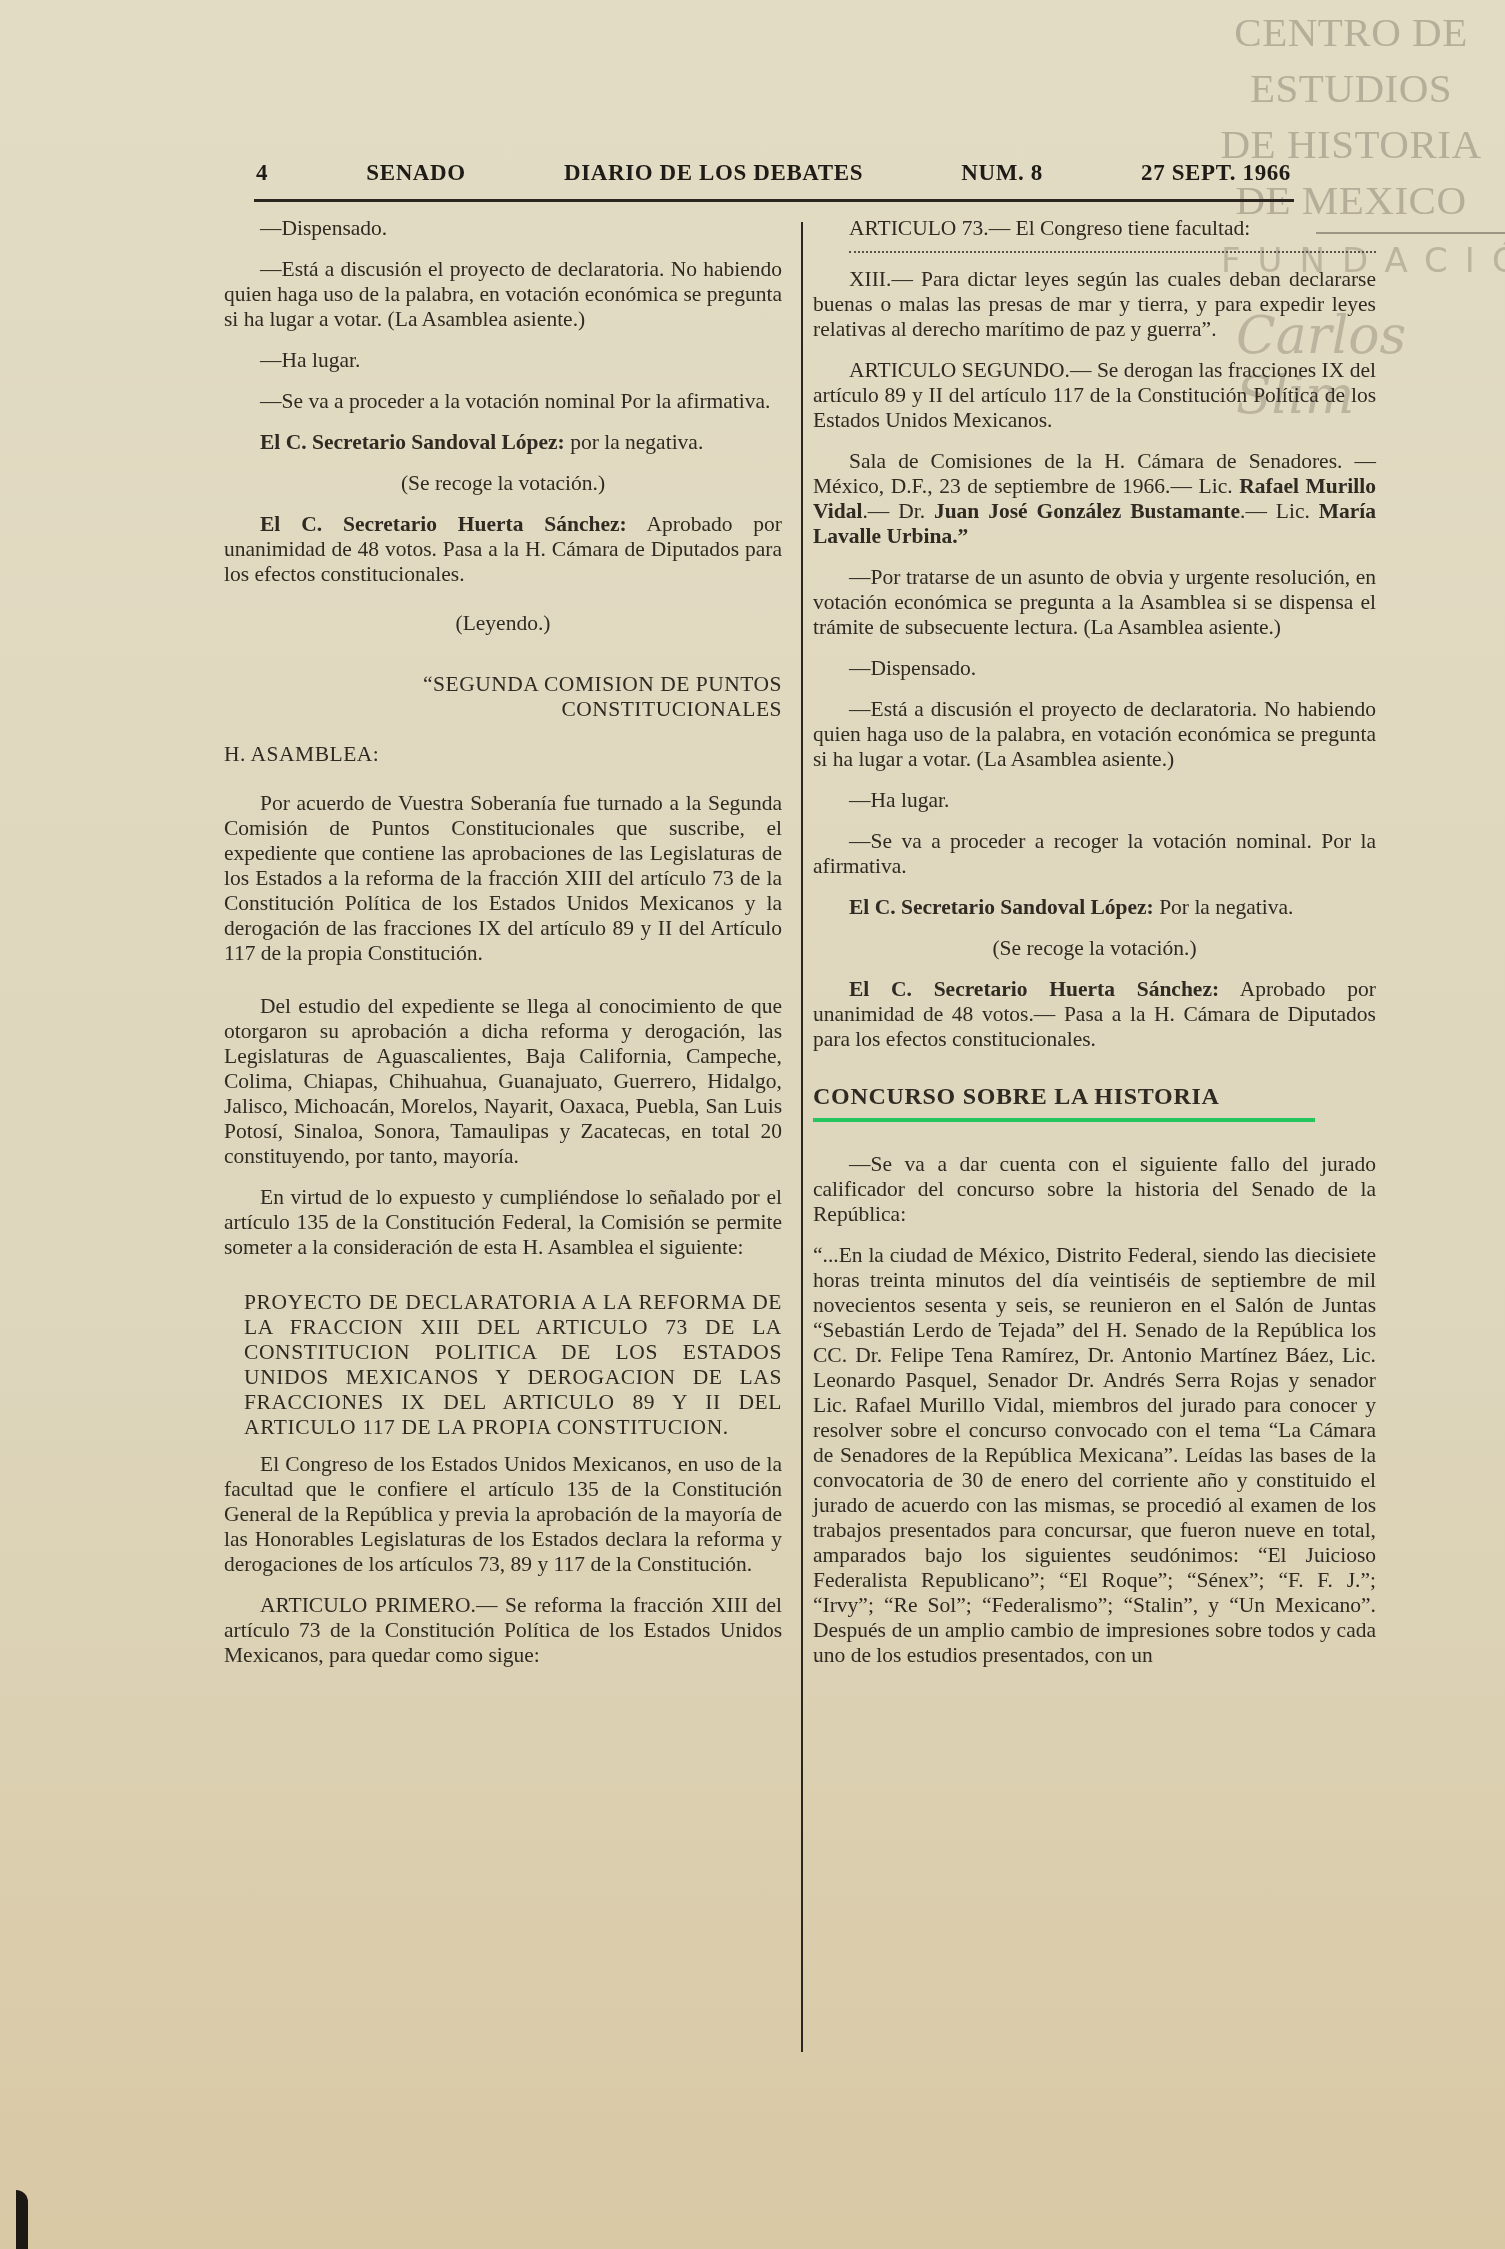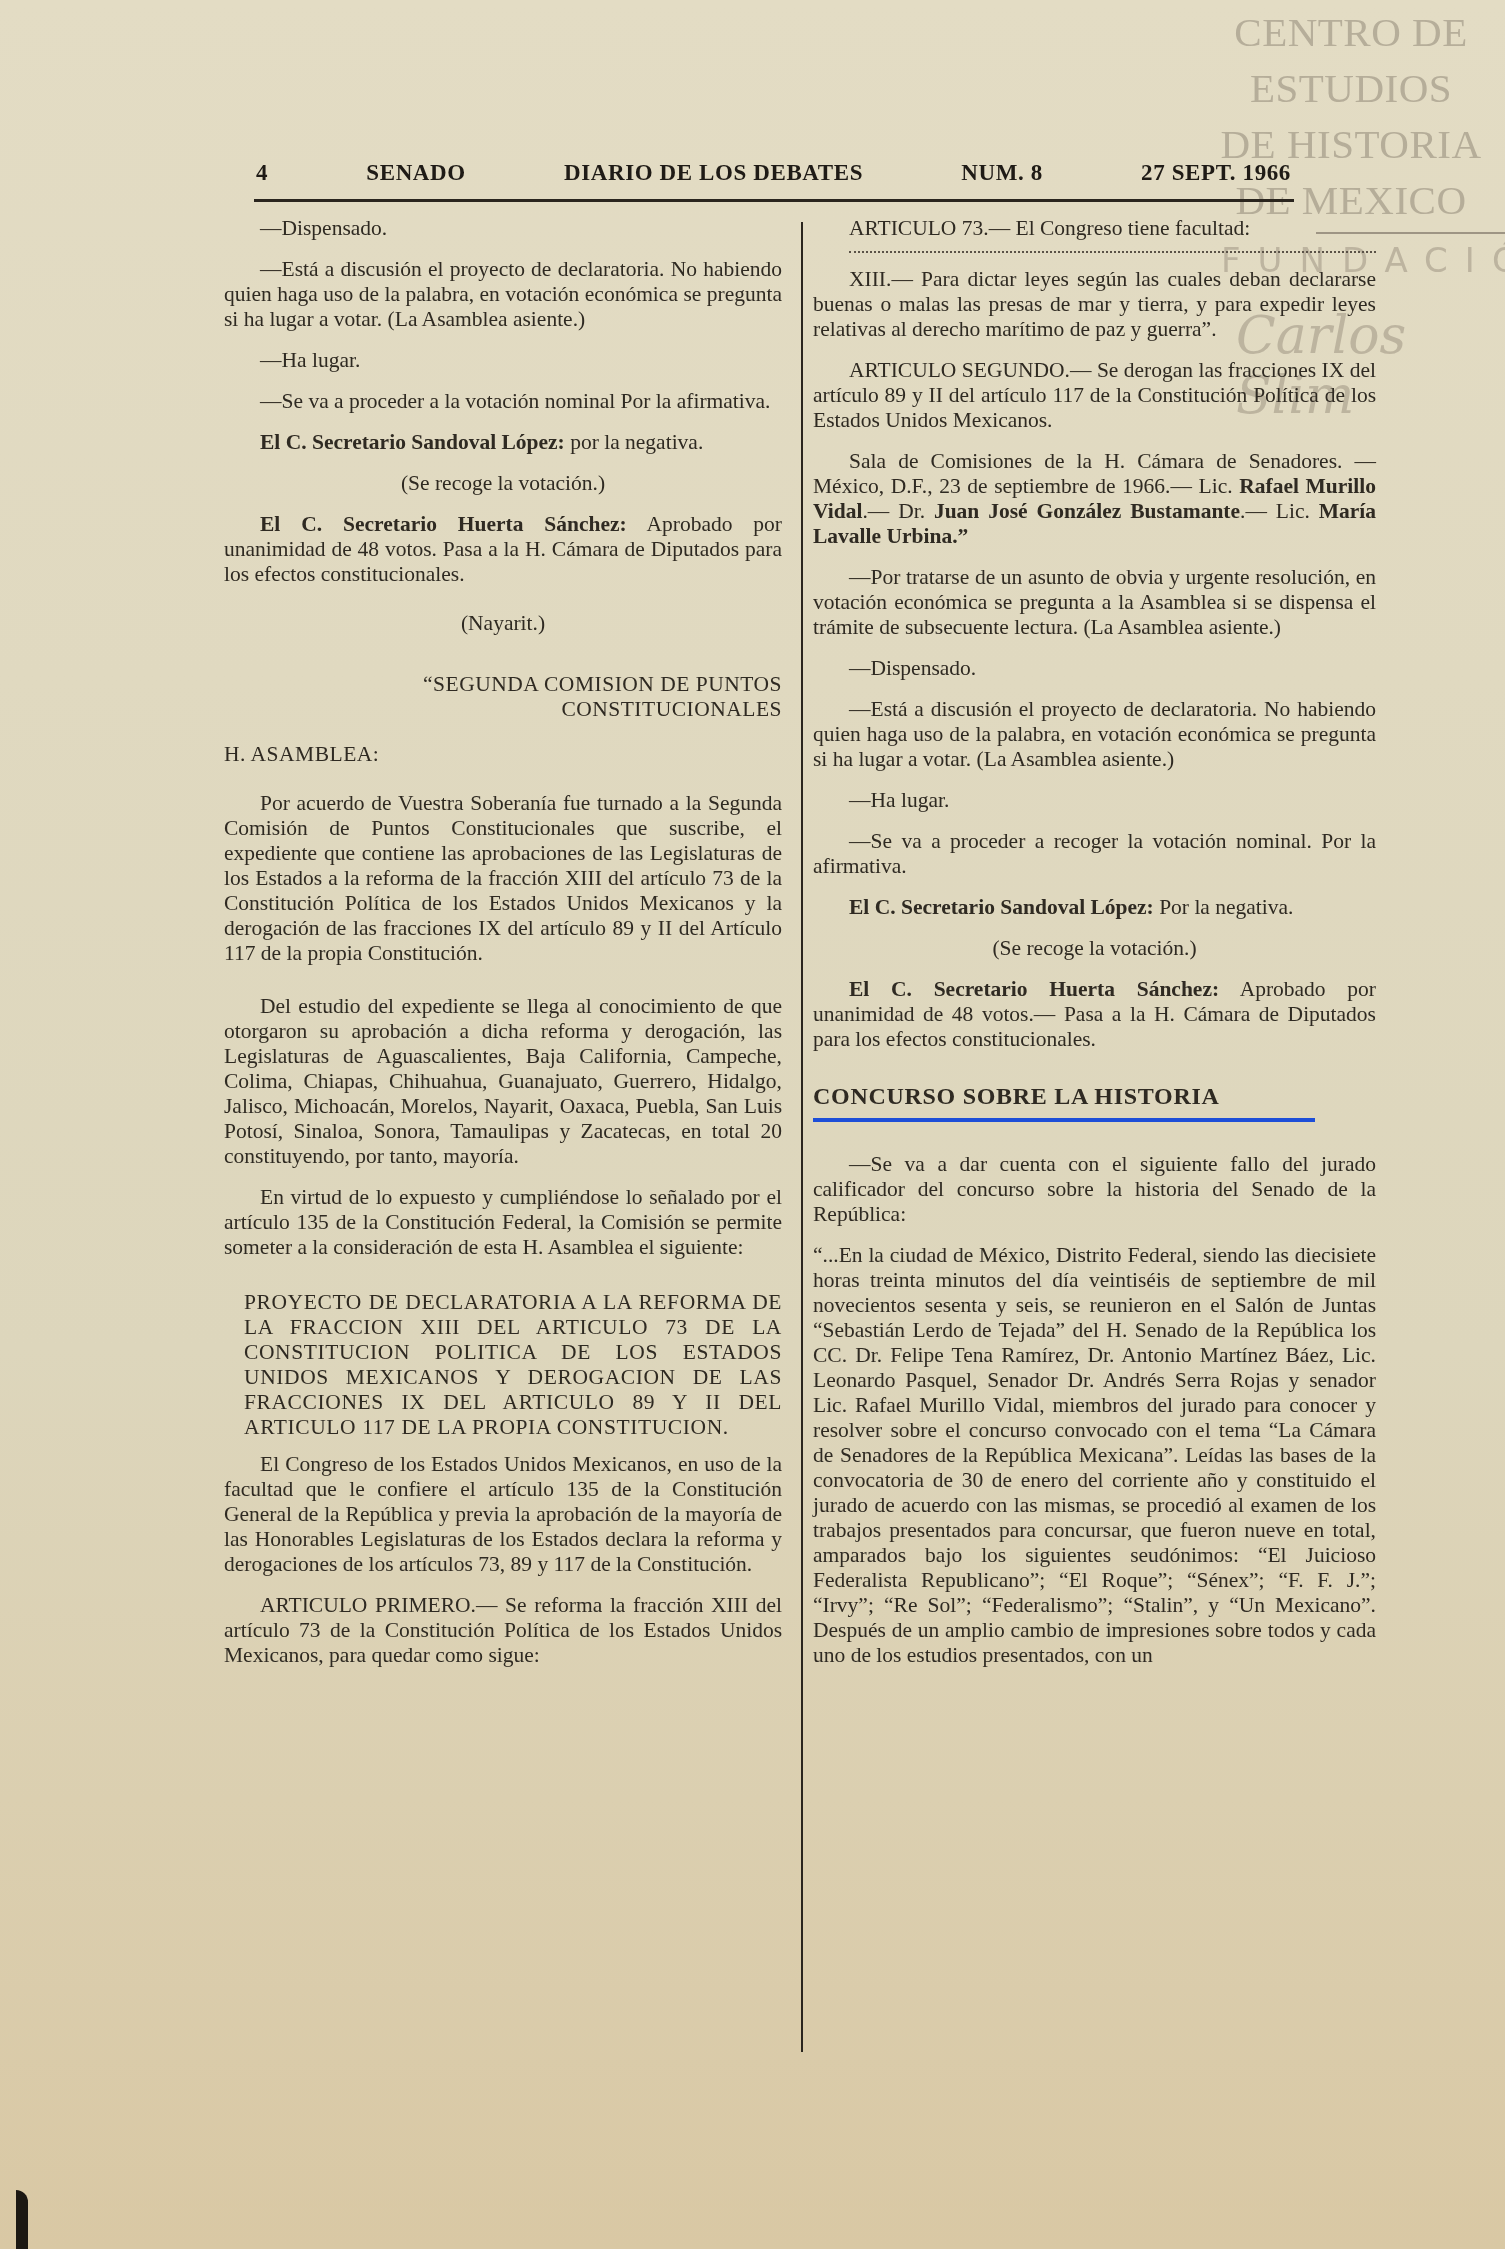--- a/index.html
+++ b/index.html
@@ -40,21 +40,21 @@
     .col-right { left: 797px; width: 563px; }
     .column p { margin: 0 0 16px 0; text-indent: 36px; }
     .column p.noindent { text-indent: 0; }
     .column p.center { text-align: center; text-indent: 0; }
     .column p.right { text-align: right; text-indent: 0; letter-spacing: 0.5px; }
     .column p.caps { letter-spacing: 0.6px; padding-left: 20px; text-indent: 0; margin-top: 30px; margin-bottom: 12px; }
     .bold { font-weight: bold; }
     .dotted { border-bottom: 2px dotted #5a5247; margin: 0 0 14px 36px; height: 6px; }
     .section-title {
       font-family: "Liberation Serif", serif; font-weight: bold; font-size: 24px; letter-spacing: 0.7px;
-      margin: 28px 0 0 0; padding-bottom: 6px; border-bottom: 4px solid #1d4ed8; width: 502px; line-height: 32px;
+      margin: 28px 0 0 0; padding-bottom: 6px; border-bottom: 4px solid #22c55e; width: 502px; line-height: 32px;
     }
     .section-title + .section-title { margin-top: 10px; }
     .section-gap { height: 30px; }
     .thumb { position: absolute; left: 0; top: 2190px; width: 12px; height: 59px; background: #1c1813; border-top-right-radius: 30px; }
   </style>
 </head>
 <body>
 
 <div class="page">
 
@@ -79,21 +79,21 @@
   <div class="col-divider"></div>
 
   <div class="column col-left">
     <p>—Dispensado.</p>
     <p>—Está a discusión el proyecto de declaratoria. No habiendo quien haga uso de la palabra, en votación económica se pregunta si ha lugar a votar. (La Asamblea asiente.)</p>
     <p>—Ha lugar.</p>
     <p>—Se va a proceder a la votación nominal Por la afirmativa.</p>
     <p><span class="bold">El C. Secretario Sandoval López:</span><span> por la negativa.</span></p>
     <p class="center">(Se recoge la votación.)</p>
     <p><span class="bold">El C. Secretario Huerta Sánchez:</span><span> Aprobado por unanimidad de 48 votos. Pasa a la H. Cámara de Diputados para los efectos constitucionales.</span></p>
-    <p class="center" style="margin-top:24px;margin-bottom:36px;">(Nayarit.)</p>
+    <p class="center" style="margin-top:24px;margin-bottom:36px;">(Leyendo.)</p>
     <p class="right" style="margin-bottom:0;">“SEGUNDA COMISION DE PUNTOS</p>
     <p class="right" style="margin-bottom:20px;">CONSTITUCIONALES</p>
     <p class="noindent" style="margin-bottom:24px;letter-spacing:0.5px;">H. ASAMBLEA:</p>
     <p style="margin-bottom:28px;">Por acuerdo de Vuestra Soberanía fue turnado a la Segunda Comisión de Puntos Constitucionales que suscribe, el expediente que contiene las aprobaciones de las Legislaturas de los Estados a la reforma de la fracción XIII del artículo 73 de la Constitución Política de los Estados Unidos Mexicanos y la derogación de las fracciones IX del artículo 89 y II del Artículo 117 de la propia Constitución.</p>
     <p>Del estudio del expediente se llega al conocimiento de que otorgaron su aprobación a dicha reforma y derogación, las Legislaturas de Aguascalientes, Baja California, Campeche, Colima, Chiapas, Chihuahua, Guanajuato, Guerrero, Hidalgo, Jalisco, Michoacán, Morelos, Nayarit, Oaxaca, Puebla, San Luis Potosí, Sinaloa, Sonora, Tamaulipas y Zacatecas, en total 20 constituyendo, por tanto, mayoría.</p>
     <p>En virtud de lo expuesto y cumpliéndose lo señalado por el artículo 135 de la Constitución Federal, la Comisión se permite someter a la consideración de esta H. Asamblea el siguiente:</p>
     <p class="caps">PROYECTO DE DECLARATORIA A LA REFORMA DE LA FRACCION XIII DEL ARTICULO 73 DE LA CONSTITUCION POLITICA DE LOS ESTADOS UNIDOS MEXICANOS Y DEROGACION DE LAS FRACCIONES IX DEL ARTICULO 89 Y II DEL ARTICULO 117 DE LA PROPIA CONSTITUCION.</p>
     <p>El Congreso de los Estados Unidos Mexicanos, en uso de la facultad que le confiere el artículo 135 de la Constitución General de la República y previa la aprobación de la mayoría de las Honorables Legislaturas de los Estados declara la reforma y derogaciones de los artículos 73, 89 y 117 de la Constitución.</p>
     <p>ARTICULO PRIMERO.— Se reforma la fracción XIII del artículo 73 de la Constitución Política de los Estados Unidos Mexicanos, para quedar como sigue:</p>
   </div>

